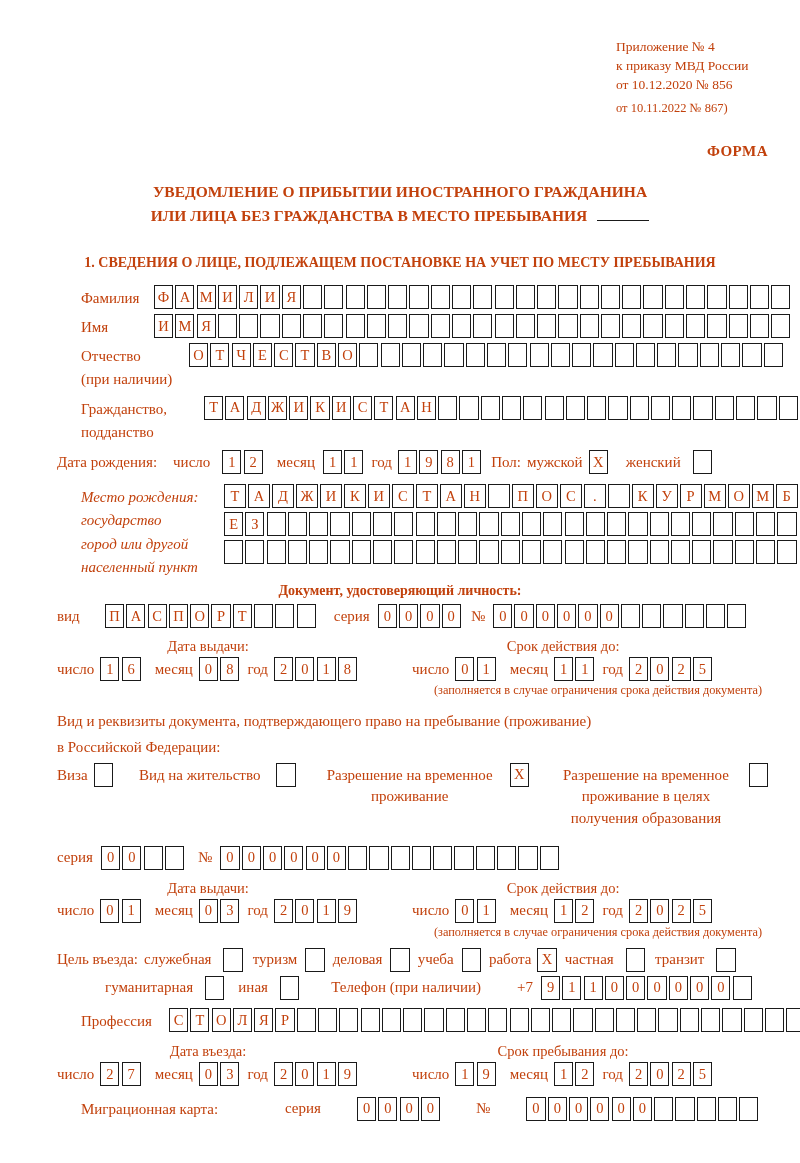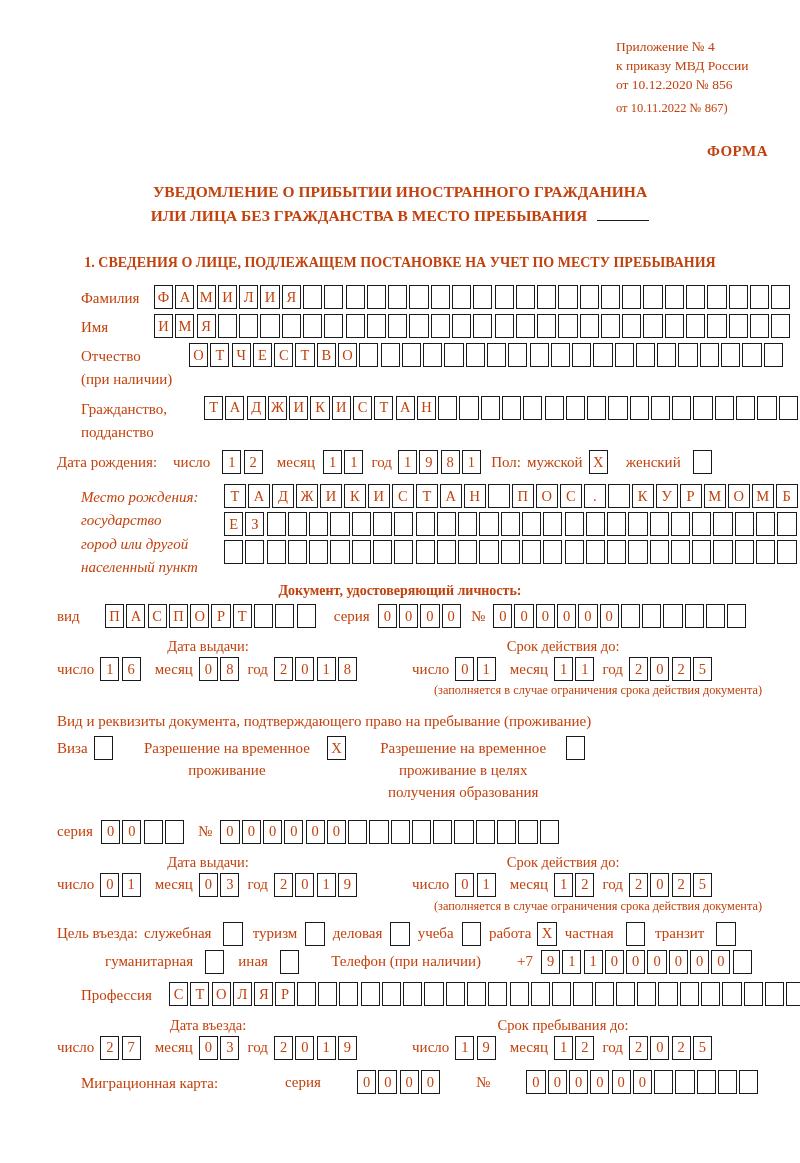--- a/index.html
+++ b/index.html
@@ -415,26 +415,33 @@
             <div class="cell">2</div>
             <div class="cell">5</div>
           </div>
       </div>
     </div>
   </div>
   <div class="note">(заполняется в случае ограничения срока действия документа)</div>
 
   <div class="intro">
     <div>Вид и реквизиты документа, подтверждающего право на пребывание (проживание)</div>
+    <div>в Российской Федерации:</div>
   </div>
 
   <div class="row top">
     <div class="opt">
       <span class="optlbl">Виза</span>
       <div class="cells gap6" data-cells="section1.residence_doc.options.0.mark">
+          <div class="cell"></div>
+        </div>
+    </div>
+    <div class="opt gap24">
+      <span class="optlbl">Вид на жительство</span>
+      <div class="cells gap16" data-cells="section1.residence_doc.options.1.mark">
           <div class="cell"></div>
         </div>
     </div>
     <div class="opt gap24">
       <span class="optlbl" style="max-width:176px;">Разрешение на временное проживание</span>
       <div class="cells gap12" data-cells="section1.residence_doc.options.2.mark">
           <div class="cell">X</div>
         </div>
     </div>
     <div class="opt gap24">

